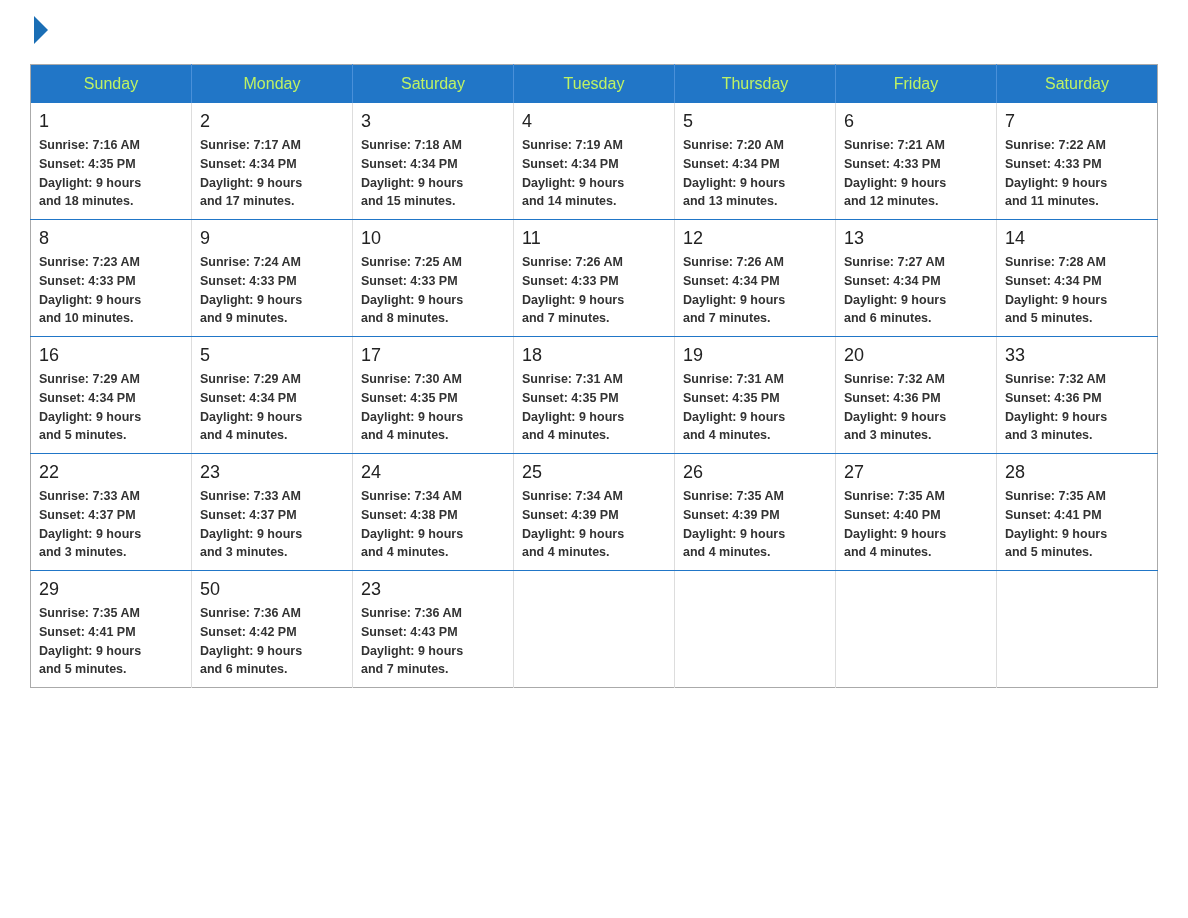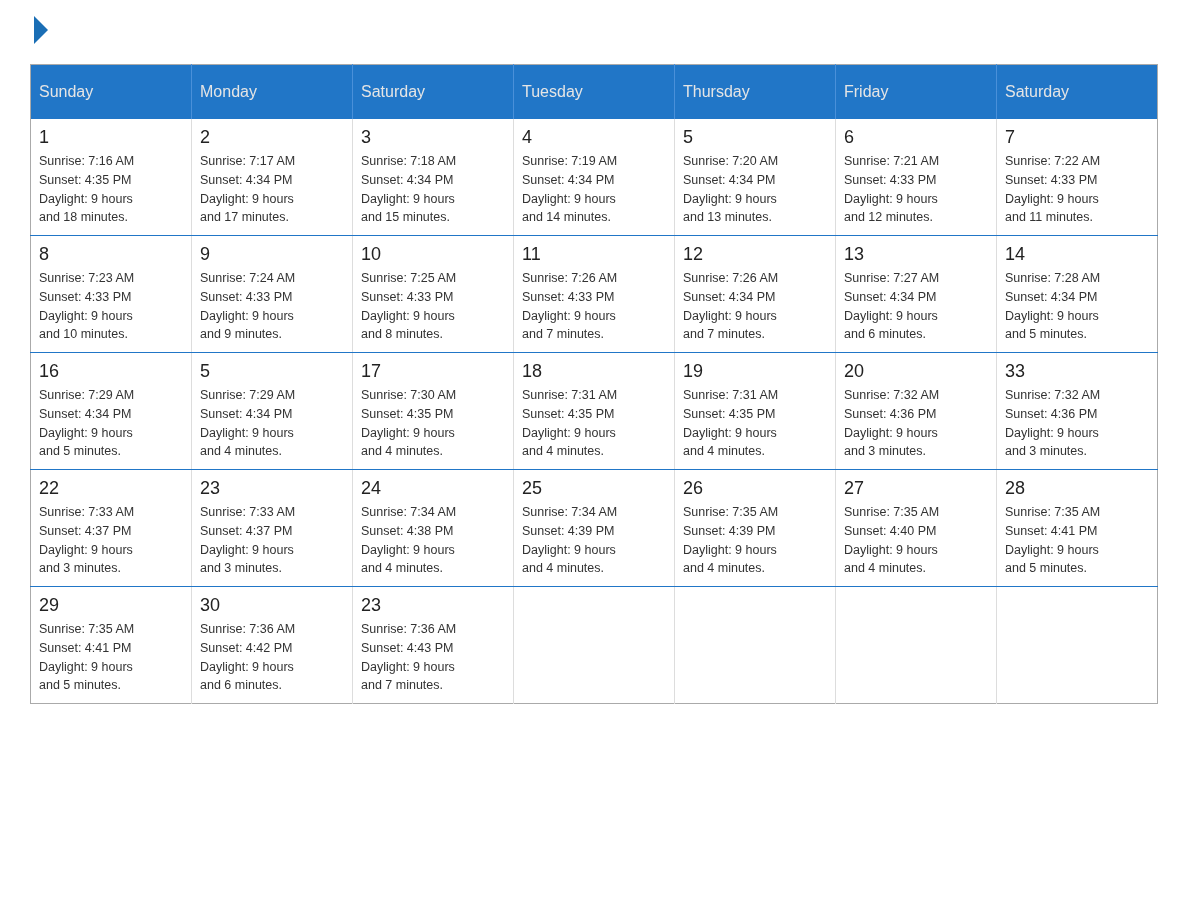--- a/index.html
+++ b/index.html
@@ -58,25 +58,25 @@
       color: #444;
       margin-top: 4px;
     }
     table {
       width: 100%;
       border-collapse: collapse;
       border: 1px solid #aaa;
     }
     thead tr th {
       background-color: #2176c7;
-      color: #e5e5e5;
-      padding: 18px 8px;
+      color: #bef264;
+      padding: 10px 8px;
       font-size: 16px;
       font-weight: normal;
-      text-align: left;
+      text-align: center;
       border-right: 1px solid #4a90d9;
     }
     thead tr th:last-child {
       border-right: none;
     }
     tbody tr td {
       vertical-align: top;
       padding: 8px 8px;
       font-size: 13px;
       color: #333;
@@ -96,20 +96,21 @@
       font-size: 18px;
       font-weight: normal;
       color: #222;
       margin-bottom: 4px;
       display: block;
     }
     .day-info {
       font-size: 12.5px;
       color: #333;
       line-height: 1.5;
+      font-weight: bold;
     }
   </style>
 </head>
 <body>
 
 <div class="header">
   <div class="logo">
     <div class="logo-top">
       <span class="logo-general"></span>
       <div class="logo-triangle"></div>
@@ -254,21 +255,21 @@
           <span class="day-num">28</span>
           <div class="day-info">Sunrise: 7:35 AM<br>Sunset: 4:41 PM<br>Daylight: 9 hours<br>and 5 minutes.</div>
         </td>
       </tr>
       <tr>
         <td>
           <span class="day-num">29</span>
           <div class="day-info">Sunrise: 7:35 AM<br>Sunset: 4:41 PM<br>Daylight: 9 hours<br>and 5 minutes.</div>
         </td>
         <td>
-          <span class="day-num">30</span>
+          <span class="day-num">50</span>
           <div class="day-info">Sunrise: 7:36 AM<br>Sunset: 4:42 PM<br>Daylight: 9 hours<br>and 6 minutes.</div>
         </td>
         <td>
           <span class="day-num">23</span>
           <div class="day-info">Sunrise: 7:36 AM<br>Sunset: 4:43 PM<br>Daylight: 9 hours<br>and 7 minutes.</div>
         </td>
         <td></td>
         <td></td>
         <td></td>
         <td></td>

